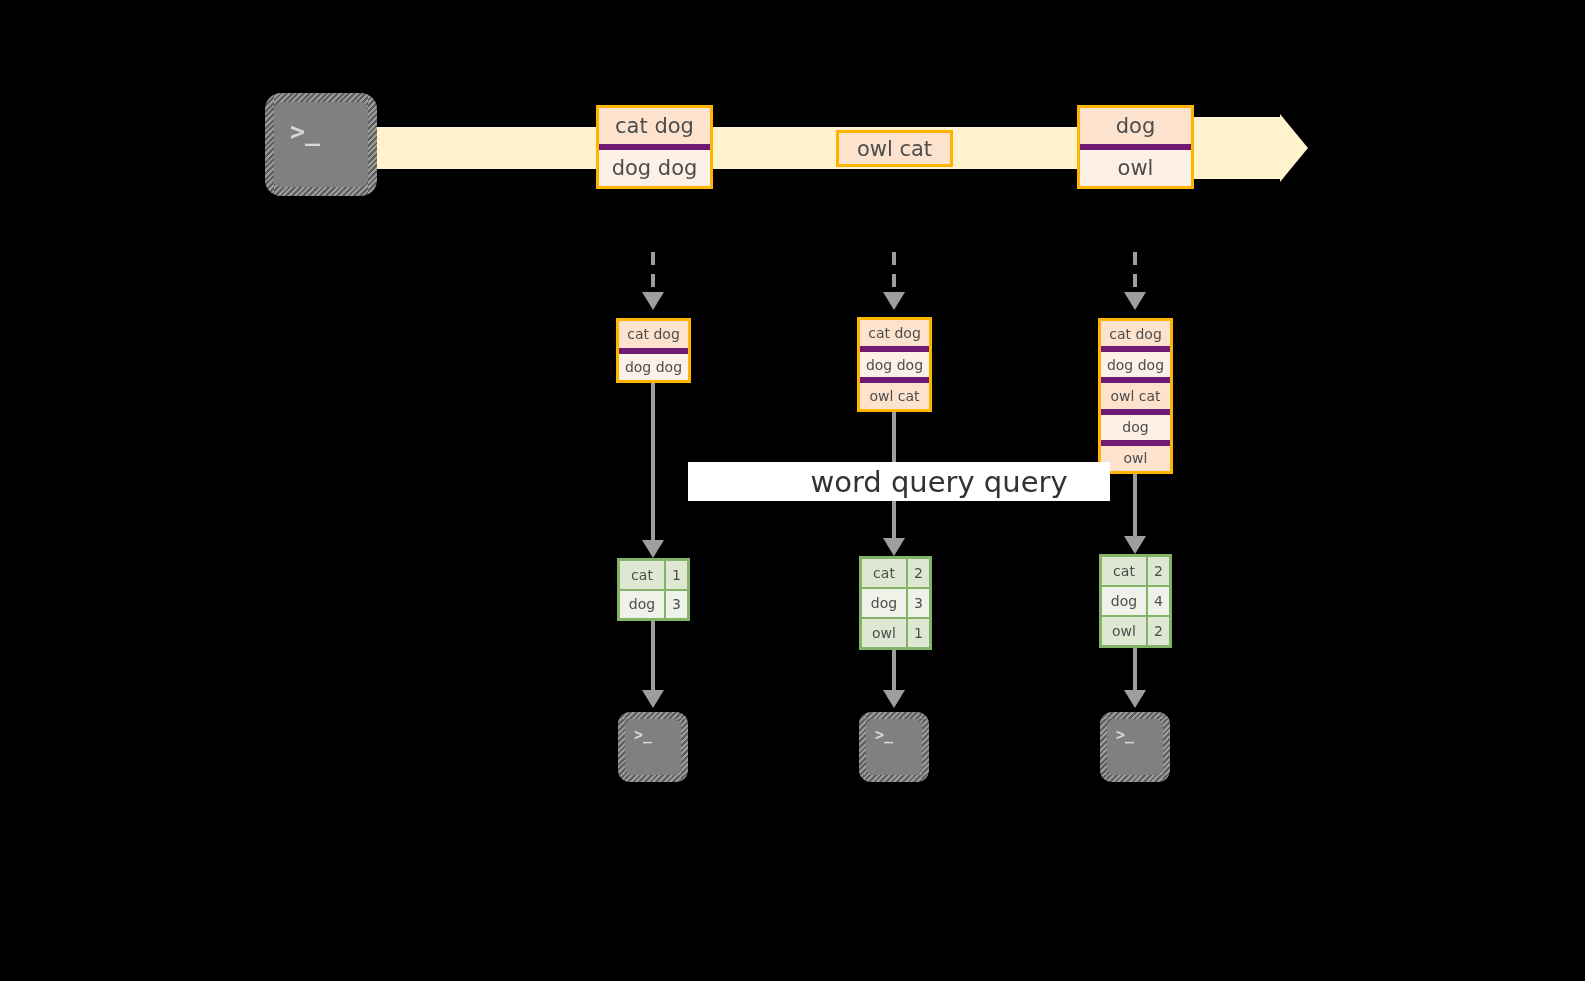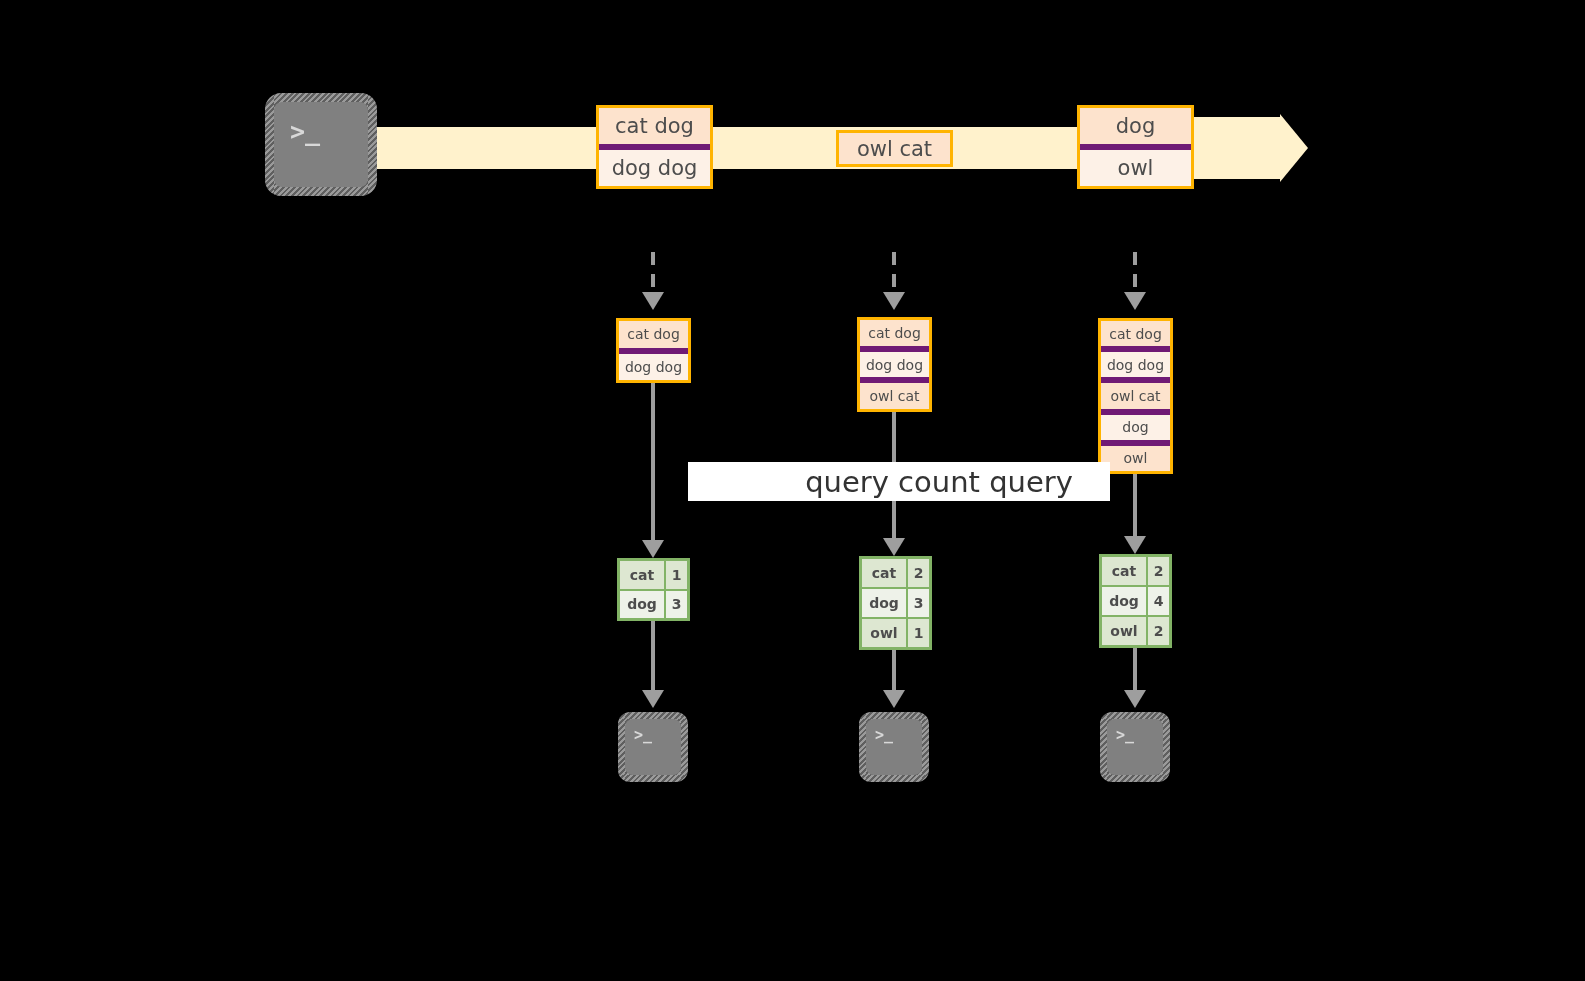--- a/index.html
+++ b/index.html
@@ -78,21 +78,20 @@
     position: absolute;
     border: 3px solid #82b366;
     background: #e3ead9;
     display: flex;
     flex-direction: column;
   }
   .res-row {
     flex: 1 1 auto;
     display: flex;
     border-bottom: 2px solid #82b366;
-    font-weight: bold;
   }
   .res-row:last-child { border-bottom: none; }
   .res-row.dark .res-k, .res-row.dark .res-v { background: #dde7d1; }
   .res-row.light .res-k, .res-row.light .res-v { background: #eef2e9; }
   .res-k {
     display: flex; align-items: center; justify-content: center;
     color: #4d4d4d; white-space: nowrap;
     border-right: 2px solid #82b366;
   }
   .res-v {
@@ -264,16 +263,16 @@
   <div class="vline" style="left:1133px; top:648px; width:4px; height:49px;"></div>
   <div class="vhead" style="left:1124px; top:690px;"></div>
 
   <div class="term" style="left:1100px; top:712px; width:70px; height:70px; border-width:7px; border-radius:12px;">
     <div class="term-inner">
       <span class="term-glyph" style="font-size:15px; margin-left:9px; margin-top:9px;">&gt;_</span>
     </div>
   </div>
 
   <div class="qband" style="left:688px; top:462px; width:422px; height:39px;">
-    <span class="qband-text" style="font-size:29px; padding-left:80px;">query count query</span>
+    <span class="qband-text" style="font-size:29px; padding-left:80px;">word query query</span>
   </div>
 
 </div>
 
 </body></html>

